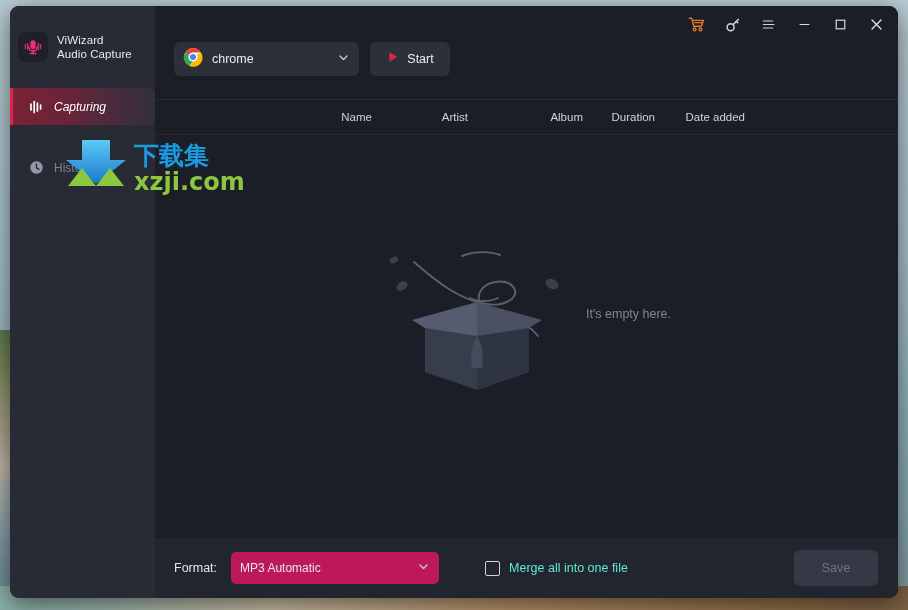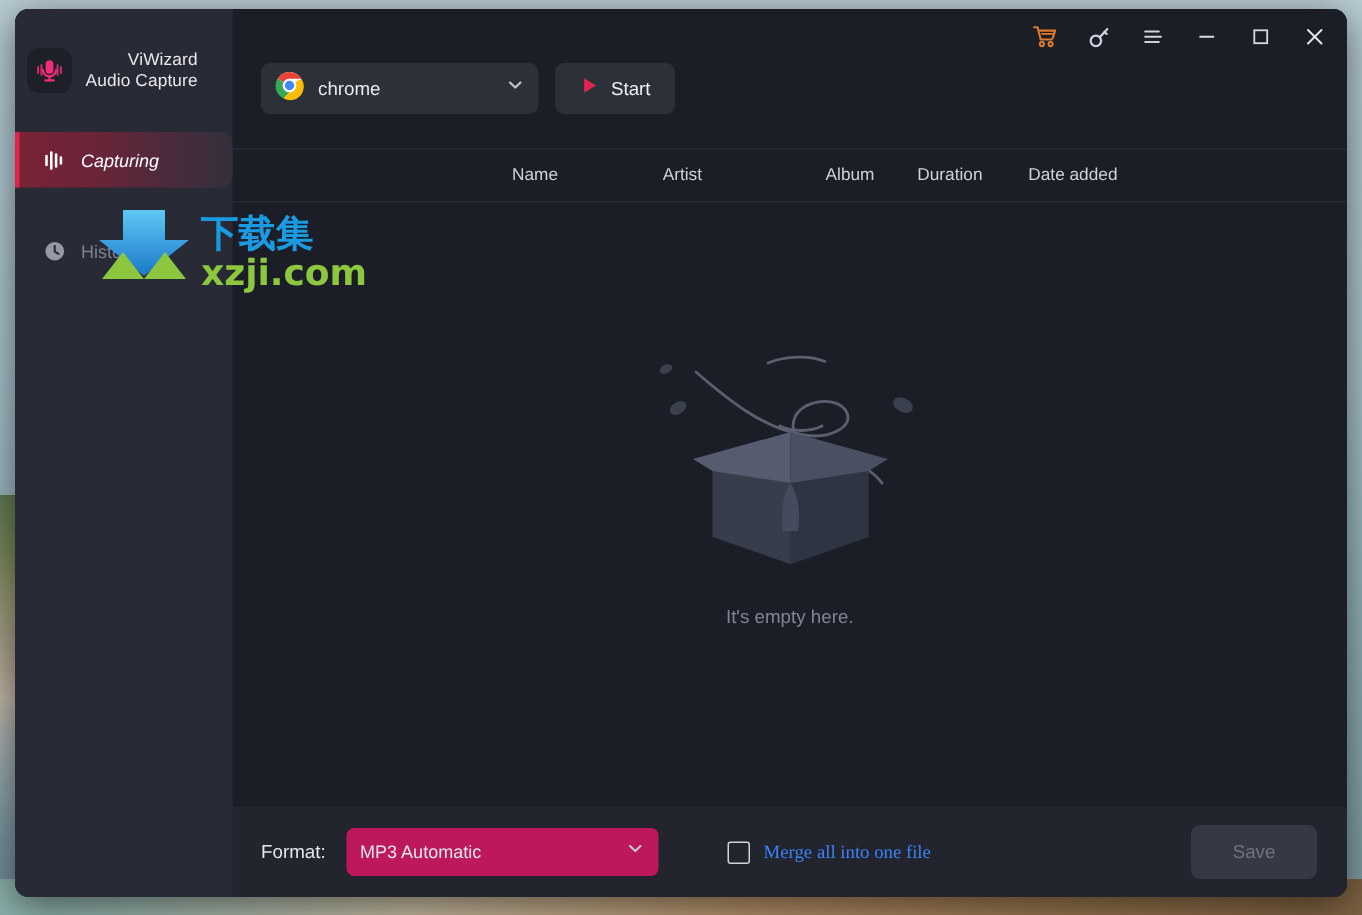--- a/index.html
+++ b/index.html
@@ -60,21 +60,20 @@
     flex: 1;
     min-height: 0;
   }
 
   
   #sidebar {
     width: 145px;
     background: #282b35;
     flex-shrink: 0;
     position: relative;
-    text-align: right;
   }
 
   .brand {
     display: flex;
     align-items: center;
     gap: 9px;
     padding: 26px 0 0 8px;
   }
   .brand-logo {
     width: 30px; height: 30px;
@@ -210,21 +209,21 @@
   .col { text-align: right; }
   .col-name     { width: 172px; padding-left: 45px; }
   .col-artist   { width: 96px;  }
   .col-album    { width: 115px; }
   .col-duration { width: 72px;  }
   .col-date     { width: 90px;  }
 
   #empty-area {
     flex: 1;
     display: flex;
-    flex-direction: column;
+    flex-direction: row;
     align-items: center;
     justify-content: center;
     gap: 14px;
     padding-bottom: 46px;
   }
   #empty-text {
     font-size: 12.5px;
     color: #7f8592;
   }
 
@@ -265,22 +264,21 @@
   }
   .checkbox {
     width: 13px; height: 13px;
     border: 1.4px solid #cfd3db;
     border-radius: 2px;
     background: transparent;
     flex-shrink: 0;
   }
   .merge-label {
     font-size: 12.5px;
-    color: #3b82f6;
-    font-family: Liberation Serif, serif;
+    color: #5eead4;
   }
   .save-btn {
     margin-left: auto;
     width: 84px; height: 36px;
     background: #353945;
     border-radius: 6px;
     display: flex;
     align-items: center;
     justify-content: center;
     font-size: 12.5px;

